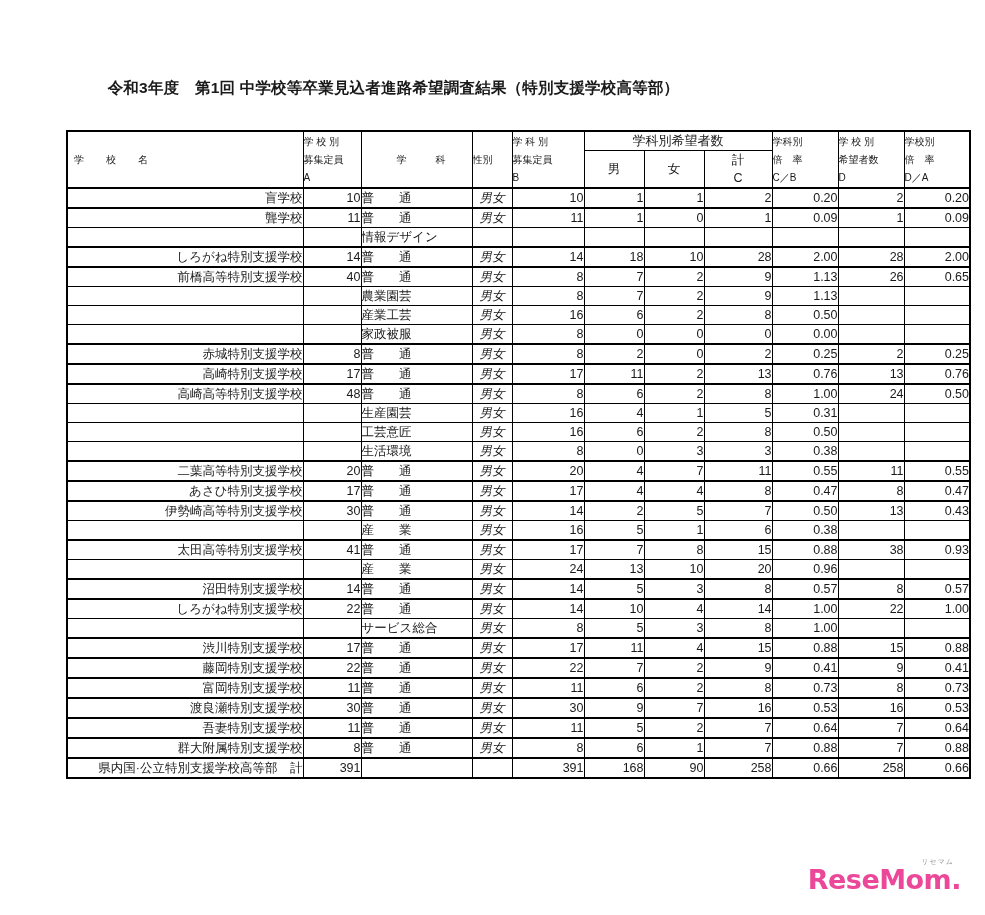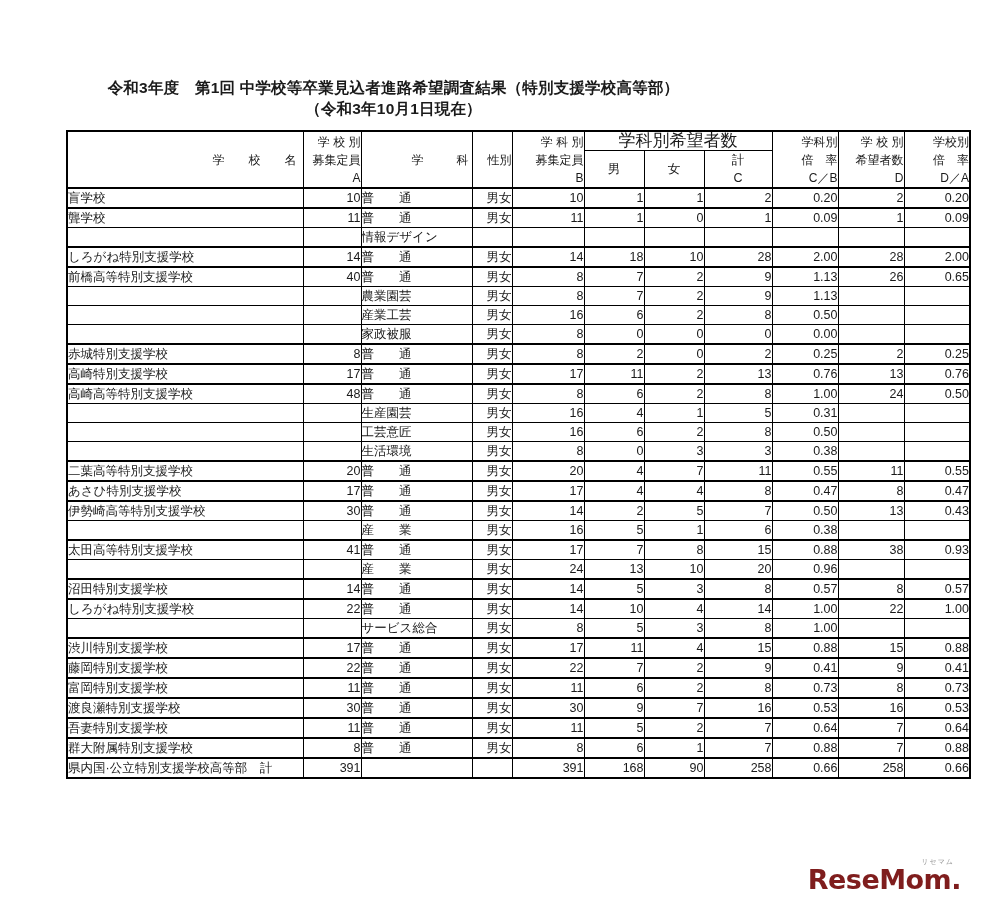--- a/index.html
+++ b/index.html
@@ -62,45 +62,45 @@
     overflow: hidden;
     white-space: nowrap;
   }
   
   table.grid {
     border: 2.5px solid #000;
   }
 
   
   .hdr {
-    text-align: right;
-    font-size: 12px;
+    text-align: left;
+    font-size: 10px;
     line-height: 15px;
     height: 56px;
   }
   .hdr-sub {
     text-align: center;
     font-size: 12.5px;
     height: 36px;
     line-height: 16px;
   }
   .hdr-top {
     text-align: center;
-    font-size: 17px;
+    font-size: 13px;
     height: 20px;
     line-height: 20px;
   }
   .sp { letter-spacing: 6px; padding-left: 6px; }
   .sp3 { letter-spacing: 3px; padding-left: 3px; margin-left: 32px; }
 
   
-  .c-school   { text-align: left; padding-left: 6px; }
+  .c-school   { text-align: right; padding-left: 6px; }
   .c-num      { text-align: right; padding-right: 4px; }
   .c-dept     { text-align: left; padding-left: 12px; }
-  .c-sex      { text-align: right; }
+  .c-sex      { text-align: center; font-style: italic; }
 
   
   tr.group-start > td { border-top: 2.5px solid #000; }
   tr.total-row > td   { border-top: 2.5px solid #000; font-weight: normal; }
 
   
   .logo {
     position: absolute;
     right: 24px;
     bottom: 22px;
@@ -112,32 +112,31 @@
     font-size: 7px;
     color: #9a9a9a;
     letter-spacing: 1px;
     margin-right: 7px;
     display: block;
     margin-bottom: 1px;
   }
   .logo-text {
     font-size: 27px;
     font-weight: bold;
-    color: #7f1d1d;
+    color: #ec4899;
     letter-spacing: -0.5px;
     font-family: "DejaVu Sans", "Liberation Sans", sans-serif;
     margin-top: 29px;
   }
 </style>
 </head>
 <body>
 
 <div class="title-block">
   <div class="title-line1">令和3年度　第1回 中学校等卒業見込者進路希望調査結果（特別支援学校高等部）</div>
-  <div class="title-line2">（令和3年10月1日現在）</div>
 </div>
 
 <div class="table-wrap">
   <table class="grid">
     <colgroup>
       <col style="width:236px">
       <col style="width:58px">
       <col style="width:111px">
       <col style="width:40px">
       <col style="width:72px">

